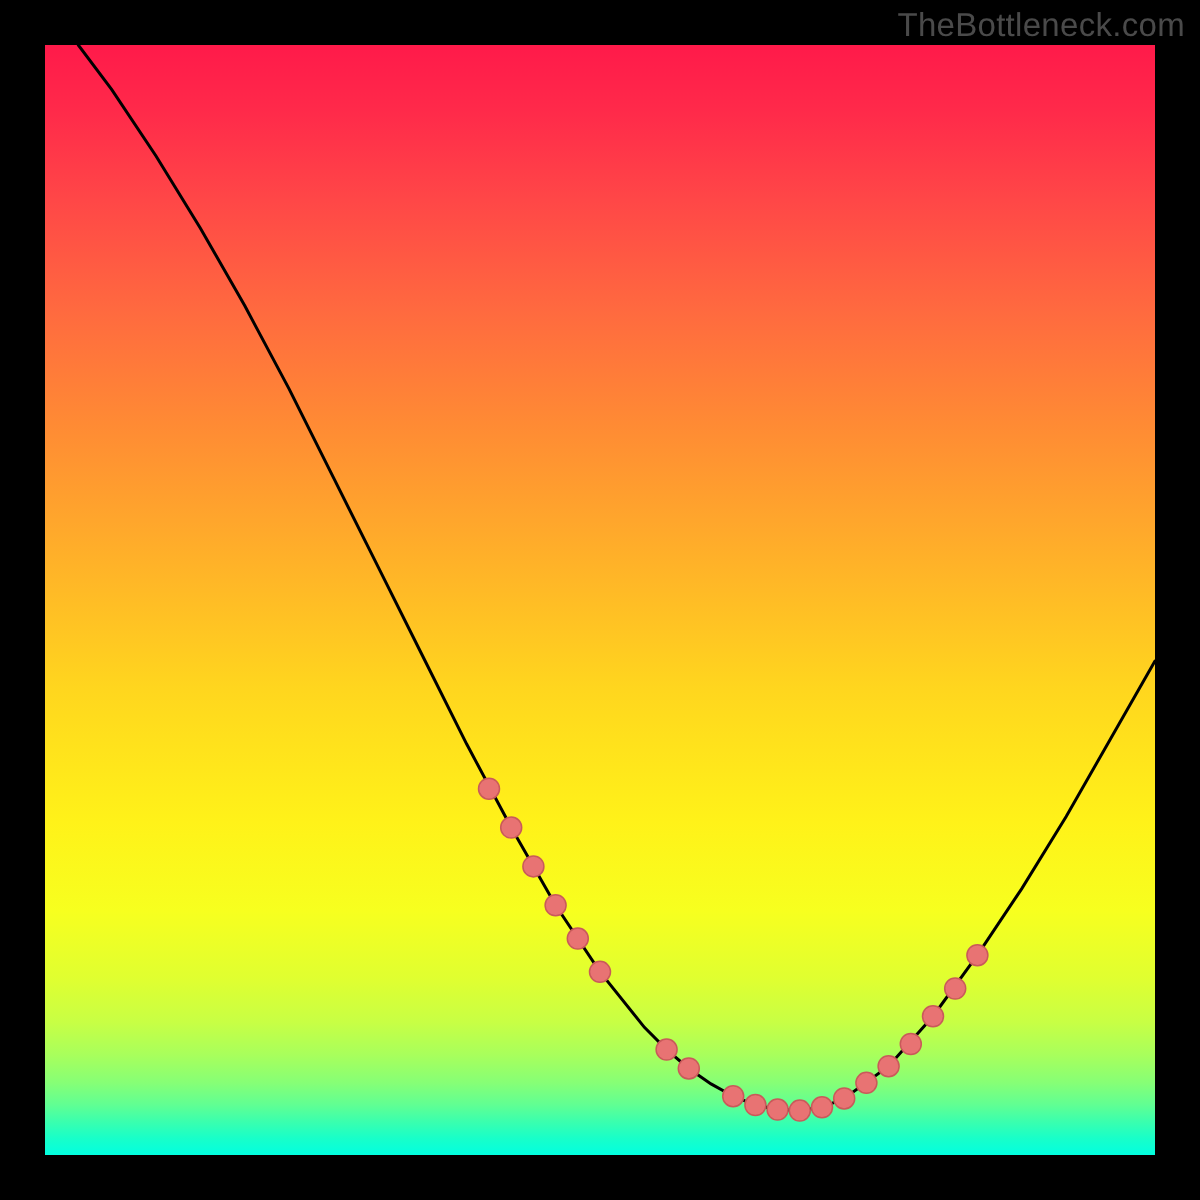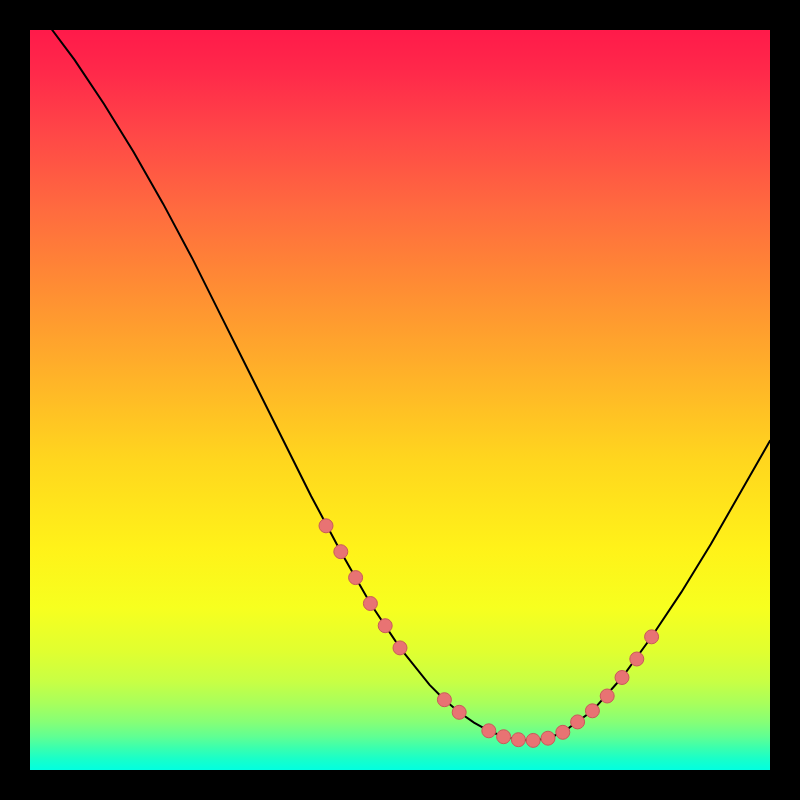--- a/index.html
+++ b/index.html
@@ -51,20 +51,21 @@
     position: absolute;
     left: 0;
     top: 0;
     width: 740px;
     height: 740px;
   }
 </style>
 </head>
 <body>
 <div class="container">
+  <div class="watermark">TheBottleneck.com</div>
   <div class="plot-area">
     <svg class="curve" viewBox="0 0 740 740">
       <path id="curve-path" fill="none" stroke="#000000" stroke-width="2" stroke-linecap="round" d="M22.2 0.0 L44.4 29.6 L74.0 74.0 L103.6 122.1 L133.2 173.9 L162.8 229.4 L192.4 288.6 L222.0 347.8 L251.6 407.0 L281.2 466.2 L310.8 521.7 L340.4 573.5 L370.0 617.9 L399.6 654.9 L414.4 669.7 L429.2 682.3 L444.0 692.6 L458.8 700.8 L473.6 706.7 L488.4 709.7 L503.2 710.4 L518.0 708.2 L532.8 702.3 L562.4 680.8 L592.0 647.5 L621.6 606.8 L651.2 562.4 L680.8 514.3 L710.4 462.5 L740.0 410.7"></path>
       <g id="dots">
           <circle cx="296.0" cy="495.8" r="7" fill="#e87373" stroke="#c95a5a" stroke-width="1"></circle>
           <circle cx="310.8" cy="521.7" r="7" fill="#e87373" stroke="#c95a5a" stroke-width="1"></circle>
           <circle cx="325.6" cy="547.6" r="7" fill="#e87373" stroke="#c95a5a" stroke-width="1"></circle>
           <circle cx="340.4" cy="573.5" r="7" fill="#e87373" stroke="#c95a5a" stroke-width="1"></circle>
           <circle cx="355.2" cy="595.7" r="7" fill="#e87373" stroke="#c95a5a" stroke-width="1"></circle>
           <circle cx="370.0" cy="617.9" r="7" fill="#e87373" stroke="#c95a5a" stroke-width="1"></circle>

